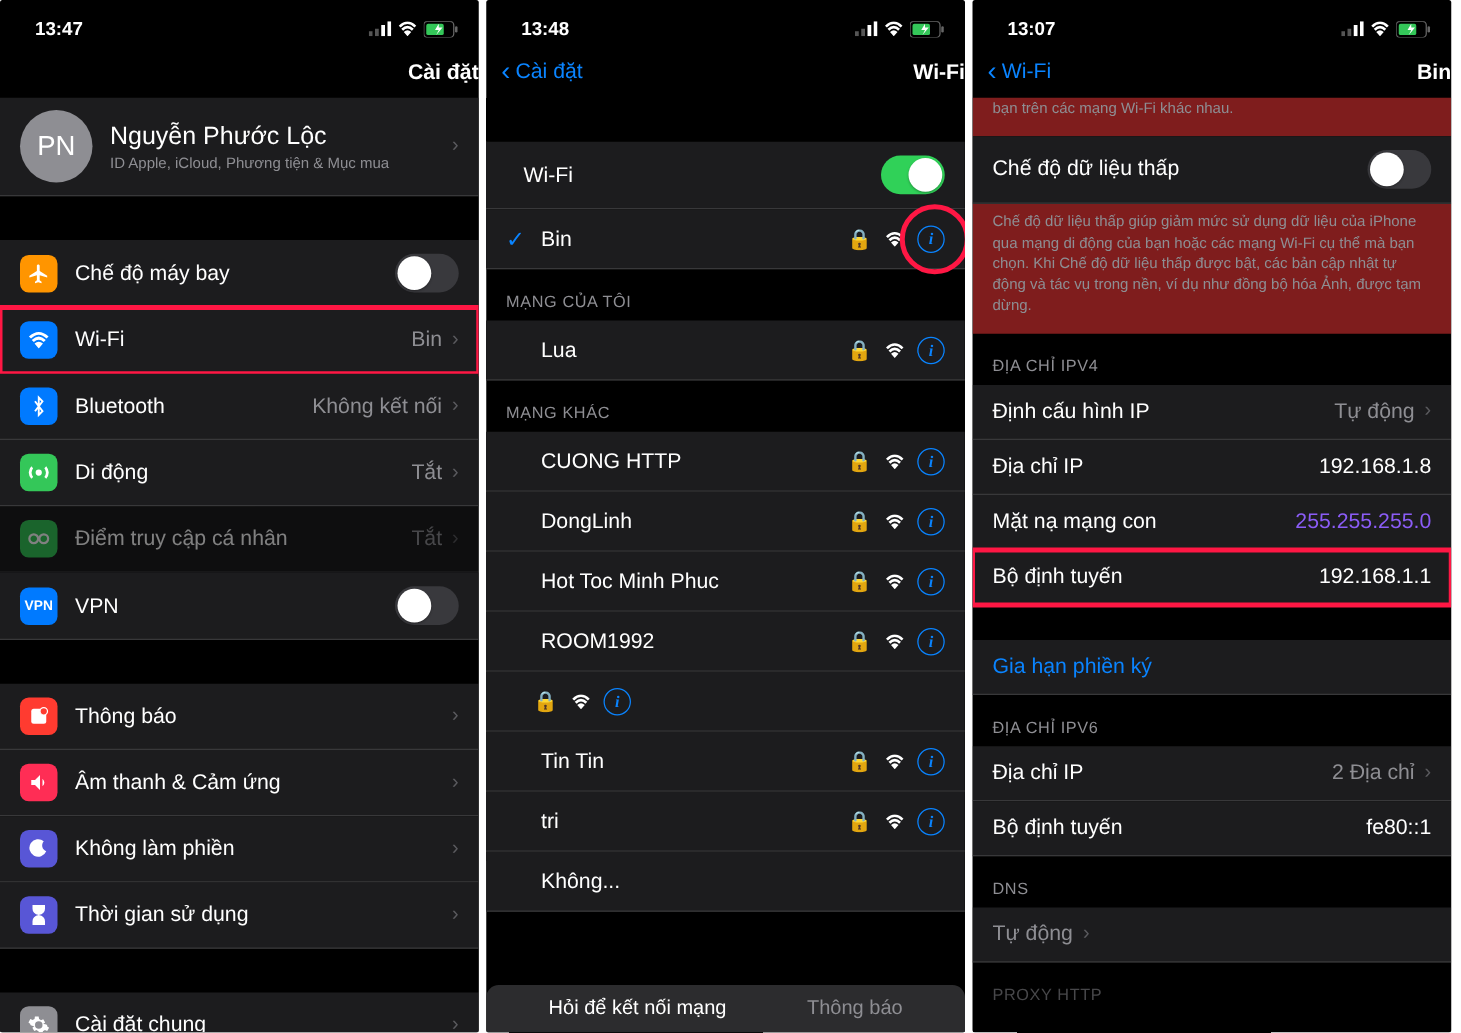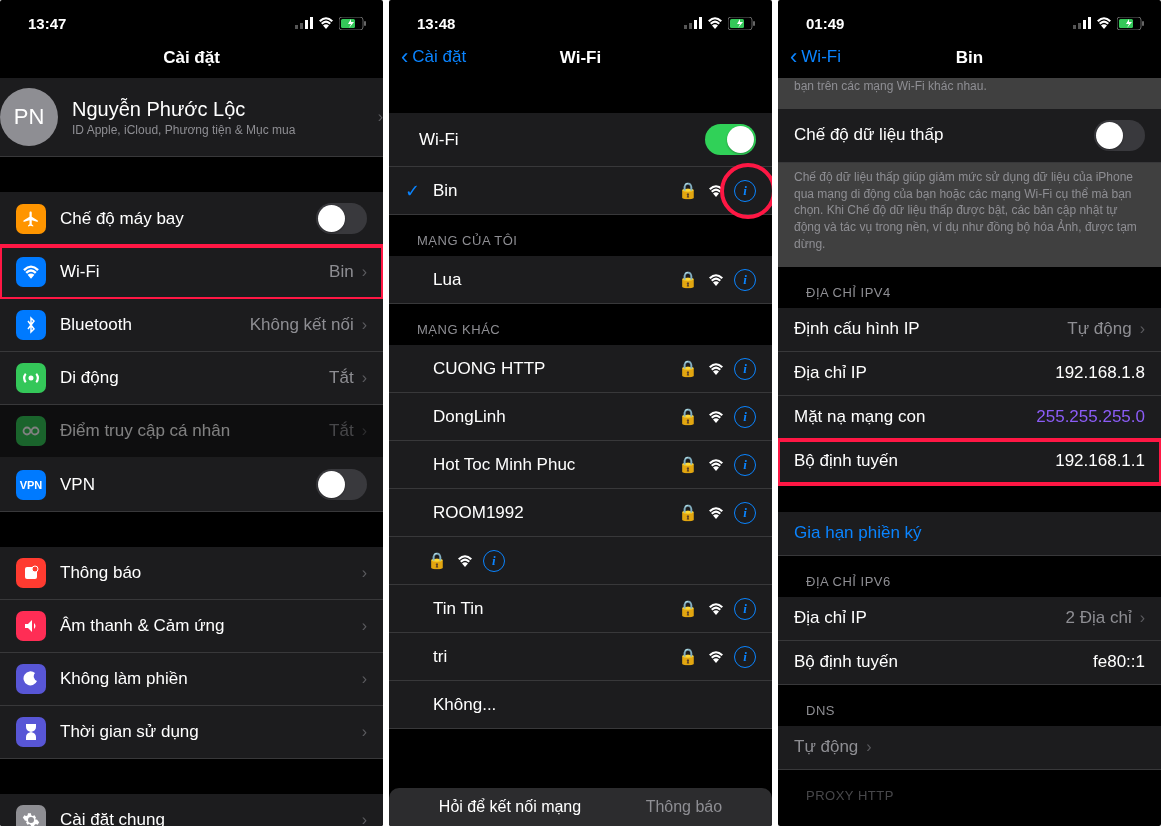--- a/index.html
+++ b/index.html
@@ -9,54 +9,54 @@
     position: relative; display: flex; flex-direction: column;
     border-radius: 2px;
   }
   .statusbar {
     display: flex; justify-content: space-between; align-items: center;
     padding: 12px 16px 6px 28px; font-size: 15px; font-weight: 600;
     height: 40px;
   }
   .status-right { display: flex; gap: 5px; align-items: center; }
   .title-bar {
-    text-align: center; font-size: 17px; font-weight: 600; padding: 8px 0 10px;
+    text-align: right; font-size: 17px; font-weight: 600; padding: 8px 0 10px;
     position: relative;
   }
   .back-btn {
     position: absolute; left: 12px; top: 6px; font-size: 17px; color: #0a84ff;
     display: flex; align-items: center; gap: 4px; font-weight: 400;
   }
   .back-chevron { font-size: 22px; line-height: 1; }
   .content { flex: 1; overflow-y: hidden; }
   .section-gap { height: 35px; background: #000; }
   .section-header {
     font-size: 13px; color: #8e8e93; letter-spacing: 0.5px;
-    padding: 18px 28px 8px; text-transform: uppercase;
+    padding: 18px 16px 8px; text-transform: uppercase;
   }
   .row {
     display: flex; align-items: center; padding: 11px 16px;
     background: #1c1c1e; border-bottom: 0.5px solid #38383a;
     min-height: 44px; position: relative;
   }
   .row:last-child { border-bottom: none; }
   .row-text { flex: 1; font-size: 17px; }
   .row-detail { color: #8e8e93; font-size: 17px; }
   .chevron { color: #5a5a5e; margin-left: 8px; font-size: 16px; }
   .icon-box {
     width: 30px; height: 30px; border-radius: 7px; margin-right: 14px;
     display: flex; align-items: center; justify-content: center;
     font-size: 16px; color: #fff; flex-shrink: 0;
   }
   .avatar {
     width: 58px; height: 58px; border-radius: 50%; background: #8e8e93;
     display: flex; align-items: center; justify-content: center;
     font-size: 22px; color: #fff; margin-right: 14px;
   }
-  .profile-row { background: #1c1c1e; padding: 10px 0; min-height: 78px; }
+  .profile-row { background: #1c1c1e; padding: 10px 16px; min-height: 78px; }
   .profile-name { font-size: 20px; }
   .profile-sub { font-size: 12px; color: #8e8e93; margin-top: 2px; }
   .toggle {
     width: 51px; height: 31px; border-radius: 16px; background: #39393d;
     position: relative; flex-shrink: 0;
   }
   .toggle.on { background: #30d158; }
   .toggle-knob {
     width: 27px; height: 27px; border-radius: 50%; background: #fff;
     position: absolute; top: 2px; left: 2px; transition: left 0.2s;
@@ -74,21 +74,21 @@
   }
   .highlight-red {
     outline: 4px solid #ff1744; outline-offset: -2px;
   }
   .highlight-circle {
     position: absolute; border: 4px solid #ff1744; border-radius: 50%;
     width: 56px; height: 56px; pointer-events: none;
   }
   .desc-text {
     font-size: 12px; color: #8e8e93; padding: 6px 16px 14px; line-height: 1.4;
-    background: #404040;
+    background: #7f1d1d;
   }
   .link-row { color: #0a84ff; }
   svg { display: block; }
   .bottom-peek {
     position: absolute; bottom: 0; left: 0; right: 0; background: #2c2c2e;
     text-align: center; padding: 10px; font-size: 16px; color: #fff;
     border-top-left-radius: 10px; border-top-right-radius: 10px;
   }
 </style>
 </head>
@@ -397,21 +397,21 @@
 
     <div class="bottom-peek">
       <span>Hỏi để kết nối mạng</span>
       <span style="color:#8e8e93;margin-left:60px">Thông báo</span>
     </div>
   </div>
 </div>
 
 <div class="phone">
   <div class="statusbar">
-    <div>01:49</div>
+    <div>13:07</div>
     <div class="status-right">
       <svg width="18" height="12" viewBox="0 0 18 12">
           <rect x="0" y="8" width="3" height="4" fill="#555"></rect>
           <rect x="5" y="6" width="3" height="6" fill="#555"></rect>
           <rect x="10" y="3" width="3" height="9" fill="#fff"></rect>
           <rect x="15" y="0" width="3" height="12" fill="#fff"></rect>
         </svg>
       <svg width="16" height="12" viewBox="0 0 16 12">
           <path d="M8 12 L5 8.5 Q8 6 11 8.5 Z M3 6 Q8 1 13 6 L11.5 7.5 Q8 4 4.5 7.5 Z M1 3.5 Q8 -3 15 3.5 L13.5 5 Q8 -0.5 2.5 5 Z" fill="#fff"></path>
         </svg>

